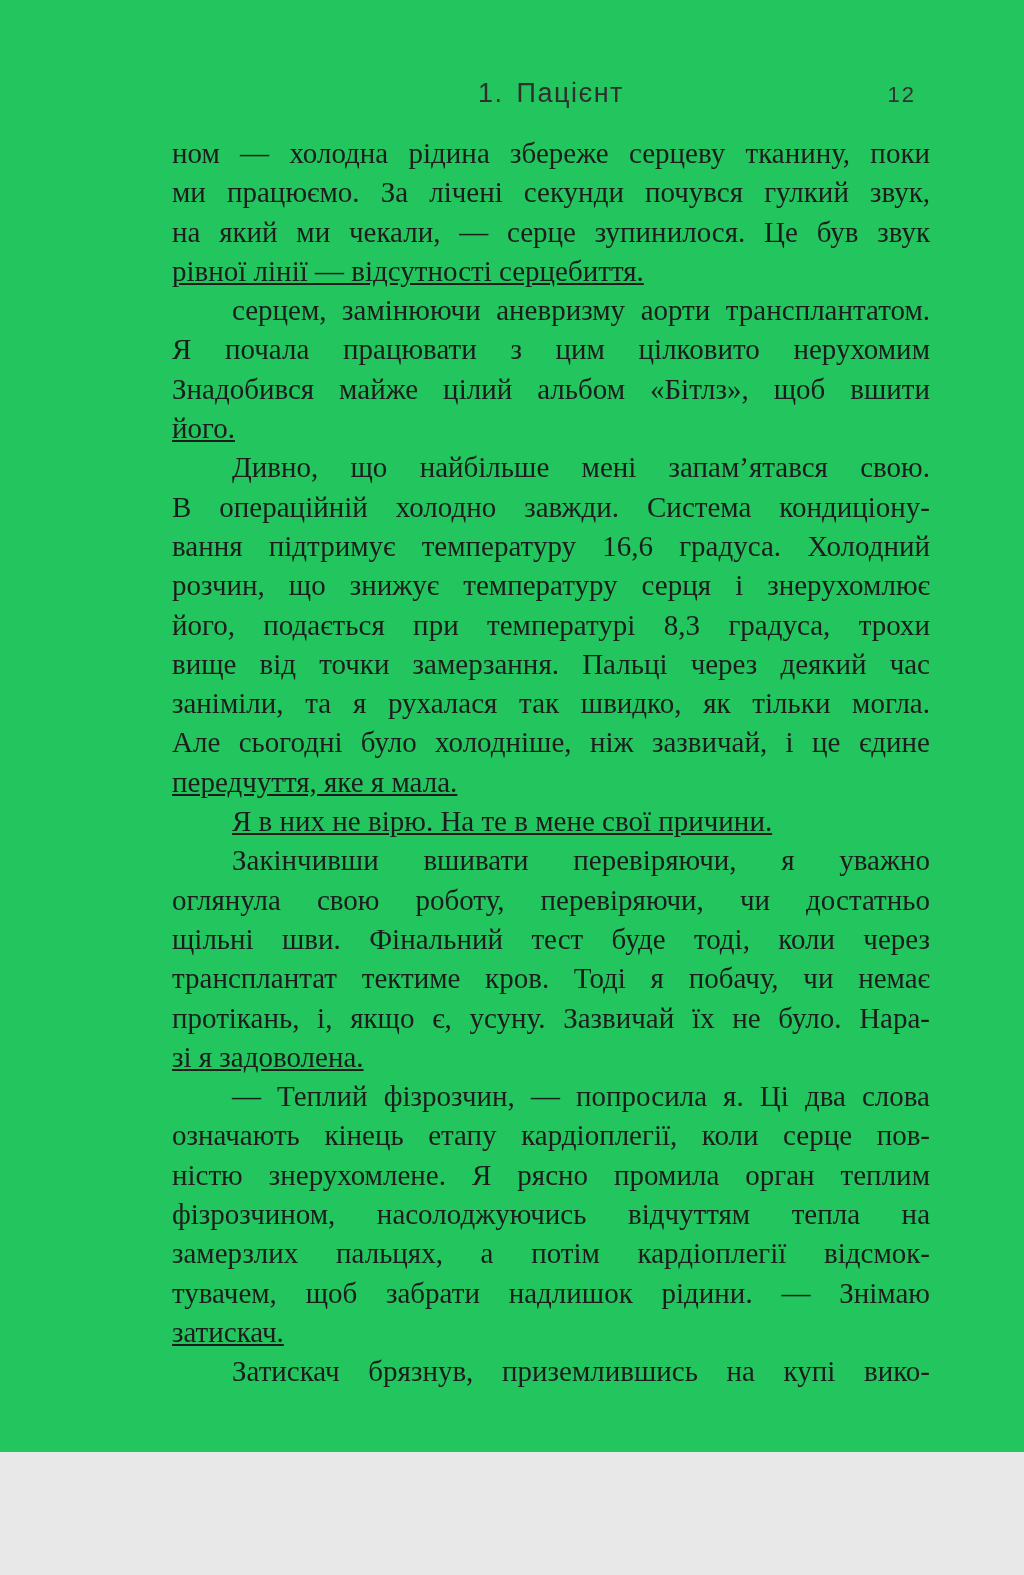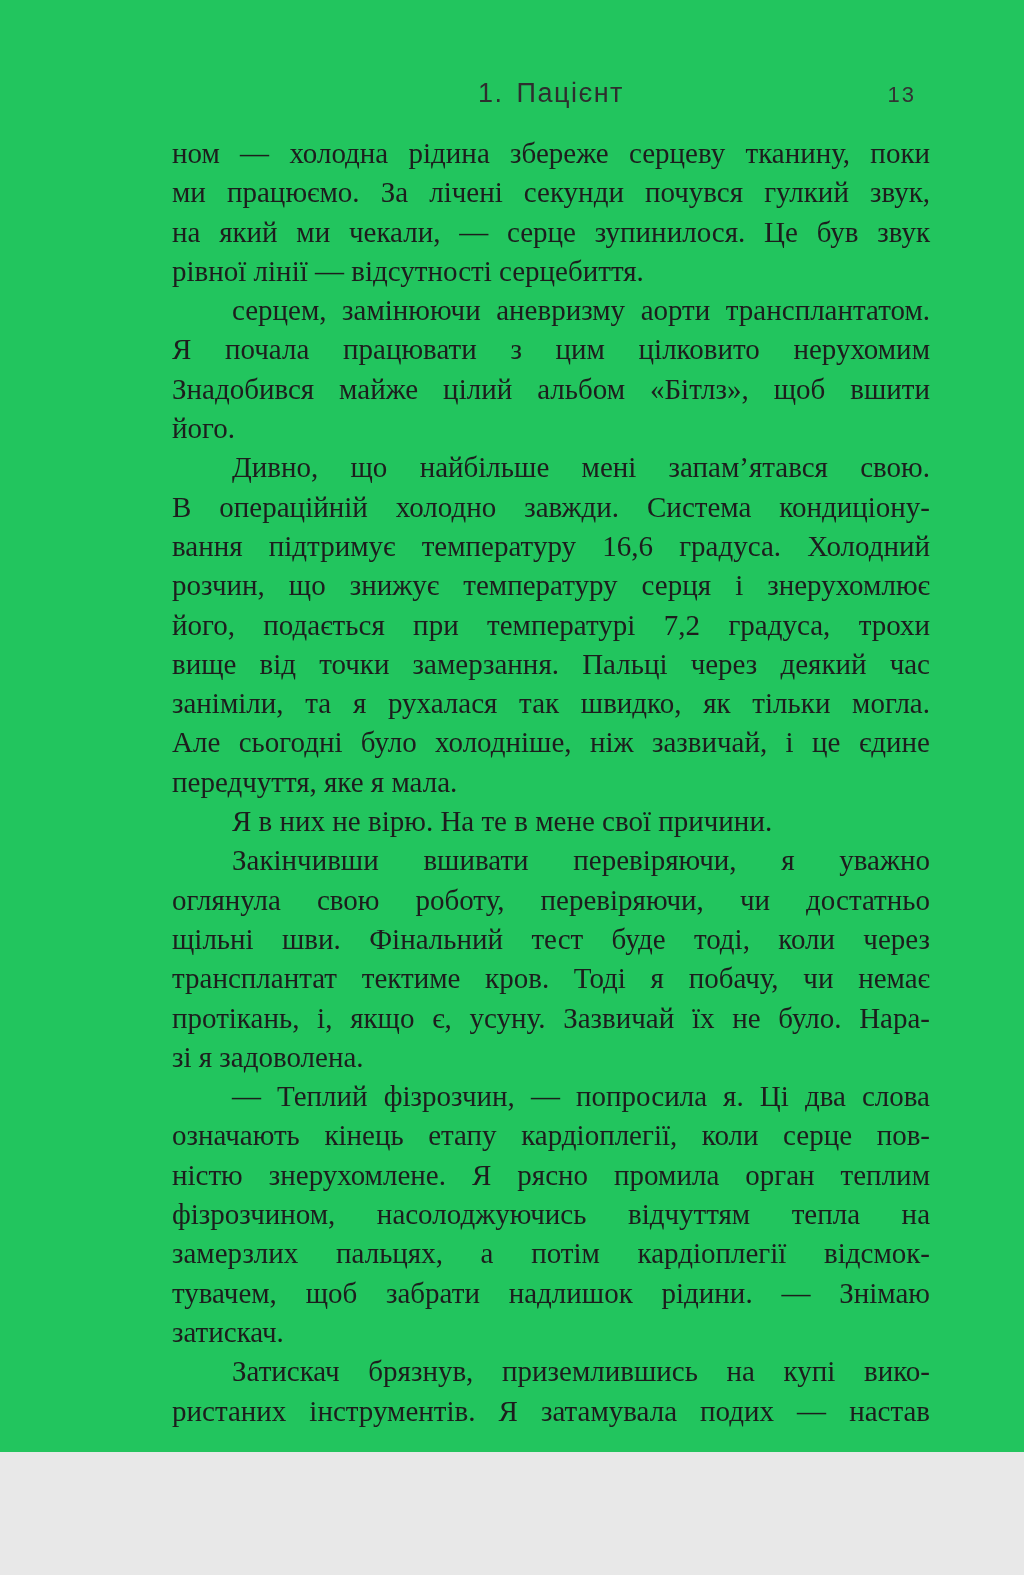--- a/index.html
+++ b/index.html
@@ -55,37 +55,38 @@
   .para {
     margin: 0;
   }
   .line {
     text-align: justify;
     text-align-last: justify;
     white-space: normal;
   }
   .line.last {
     text-align-last: left;
+    text-decoration: underline;
   }
   .para.indent .line:first-child {
     text-indent: 60px;
   }
   
   .para.justify-all .line.last {
     text-align-last: justify;
   }
 </style>
 </head>
 <body>
 
 <div class="page">
 
   <header class="page-header">
     <span class="chapter-title">1. Пацієнт</span>
-    <span class="page-number">13</span>
+    <span class="page-number">12</span>
   </header>
 
   <main class="page-body">
 
   <div class="para">
         <div class="line">ном — холодна рідина збереже серцеву тканину, поки</div>
         <div class="line">ми працюємо. За лічені секунди почувся гулкий звук,</div>
         <div class="line">на який ми чекали, — серце зупинилося. Це був звук</div>
         <div class="line last">рівної лінії — відсутності серцебиття.</div>
       </div>
@@ -93,21 +94,21 @@
         <div class="line">серцем, замінюючи аневризму аорти трансплантатом.</div>
         <div class="line">Я почала працювати з цим цілковито нерухомим</div>
         <div class="line">Знадобився майже цілий альбом «Бітлз», щоб вшити</div>
         <div class="line last">його.</div>
       </div>
       <div class="para indent">
         <div class="line">Дивно, що найбільше мені запам’ятався свою.</div>
         <div class="line">В операційній холодно завжди. Система кондиціону-</div>
         <div class="line">вання підтримує температуру 16,6 градуса. Холодний</div>
         <div class="line">розчин, що знижує температуру серця і знерухомлює</div>
-        <div class="line">його, подається при температурі 7,2 градуса, трохи</div>
+        <div class="line">його, подається при температурі 8,3 градуса, трохи</div>
         <div class="line">вище від точки замерзання. Пальці через деякий час</div>
         <div class="line">заніміли, та я рухалася так швидко, як тільки могла.</div>
         <div class="line">Але сьогодні було холодніше, ніж зазвичай, і це єдине</div>
         <div class="line last">передчуття, яке я мала.</div>
       </div>
       <div class="para indent">
         <div class="line last">Я в них не вірю. На те в мене свої причини.</div>
       </div>
       <div class="para indent">
         <div class="line">Закінчивши вшивати перевіряючи, я уважно</div>
@@ -121,17 +122,16 @@
         <div class="line">— Теплий фізрозчин, — попросила я. Ці два слова</div>
         <div class="line">означають кінець етапу кардіоплегії, коли серце пов-</div>
         <div class="line">ністю знерухомлене. Я рясно промила орган теплим</div>
         <div class="line">фізрозчином, насолоджуючись відчуттям тепла на</div>
         <div class="line">замерзлих пальцях, а потім кардіоплегії відсмок-</div>
         <div class="line">тувачем, щоб забрати надлишок рідини. — Знімаю</div>
         <div class="line last">затискач.</div>
       </div>
       <div class="para indent justify-all">
         <div class="line">Затискач брязнув, приземлившись на купі вико-</div>
-        <div class="line last">ристаних інструментів. Я затамувала подих — настав</div>
       </div>
     </main>
 
 </div>
 
 </body></html>

